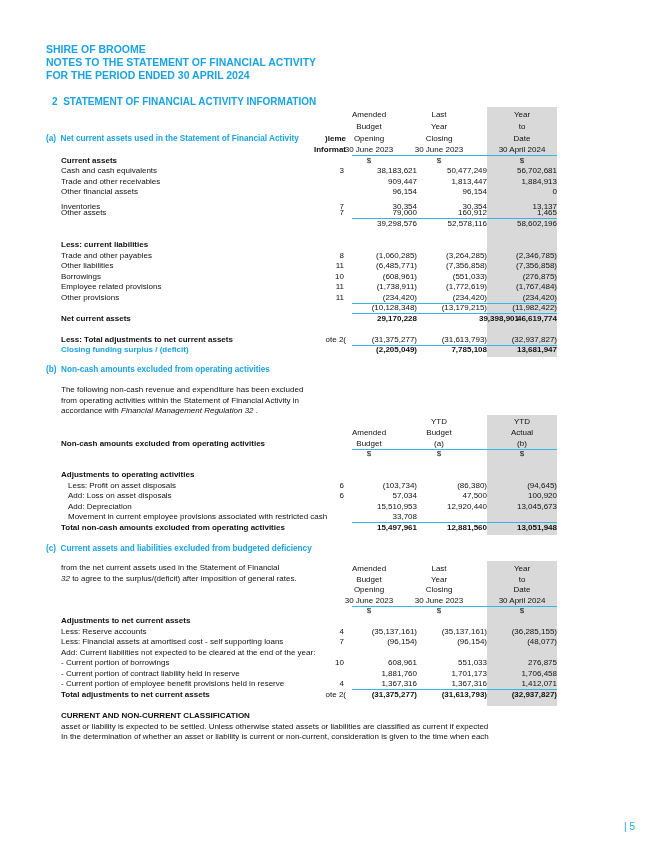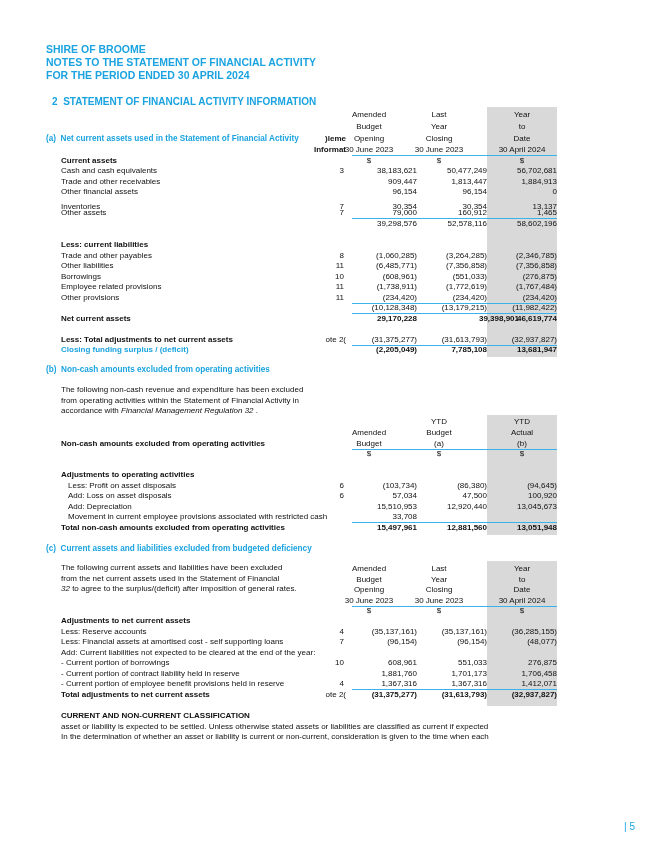--- a/index.html
+++ b/index.html
@@ -226,21 +226,20 @@
   <div class="lbl b" style="left:61px;">Total non-cash amounts excluded from operating activities</div>
   <div class="num b" style="left:340px; width:77px;">15,497,961</div>
   <div class="num b" style="left:410px; width:77px;">12,881,560</div>
   <div class="num b" style="left:480px; width:77px;">13,051,948</div>
 </div>
 
 <div class="abs sub" style="left:46px; top:544px;">
   <span>(c)</span>&nbsp;&nbsp;<span>Current assets and liabilities excluded from budgeted deficiency</span>
 </div>
 <div class="para" style="left:61px; top:563px;">
-  <div>The following current assets and liabilities have been excluded</div>
   <div>from the net current assets used in the Statement of Financial</div>
   <div><i>32</i><span>  to agree to the surplus/(deficit) after imposition of general rates.</span></div>
 </div>
 
 <div class="grey" style="left:487px; top:561px; width:70px; height:145px;"></div>
 <div class="ctr" style="left:340px; top:564px; width:58px;">Amended</div>
 <div class="ctr" style="left:340px; top:574.5px; width:58px;">Budget</div>
 <div class="ctr" style="left:340px; top:585px; width:58px;">Opening</div>
 <div class="ctr" style="left:340px; top:595.5px; width:58px;">30 June 2023</div>
 <div class="ctr" style="left:340px; top:606px; width:58px;">$</div>

